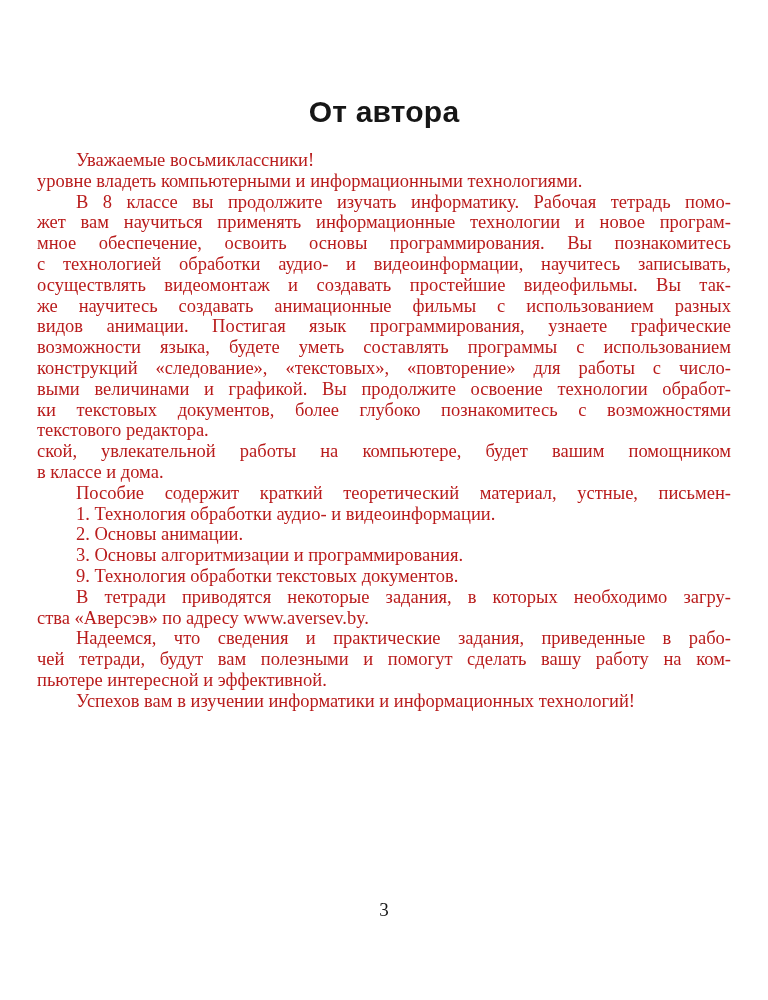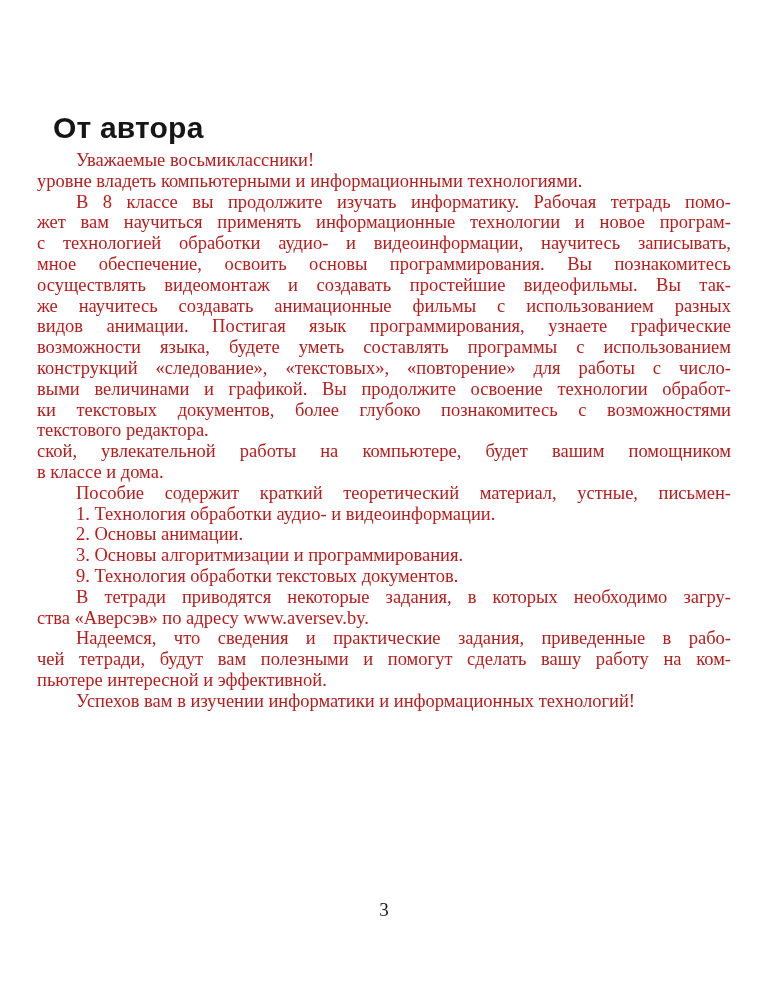--- a/index.html
+++ b/index.html
@@ -14,21 +14,22 @@
     background: #ffffff;
     overflow: hidden;
     font-family: "Liberation Serif", serif;
     color: #191919;
   }
   .title {
     position: absolute;
     top: 96px;
     left: 37px;
     width: 694px;
-    margin: 16px;
+    margin: 0;
+    text-align: center;
     font-family: "Liberation Sans", sans-serif;
     font-weight: bold;
     font-size: 30px;
     line-height: 32px;
     color: #161616;
     letter-spacing: 0.2px;
   }
   .text-block {
     position: absolute;
     top: 150px;
@@ -73,22 +74,22 @@
   <div class="text-block">
       <div class="paragraph">
         <div class="line first last">Уважаемые восьмиклассники!</div>
       </div>
       <div class="paragraph">
         <div class="line last">уровне владеть компьютерными и информационными технологиями.</div>
       </div>
       <div class="paragraph">
         <div class="line first">В 8 классе вы продолжите изучать информатику. Рабочая тетрадь помо-</div>
         <div class="line">жет вам научиться применять информационные технологии и новое програм-</div>
+        <div class="line">мное обеспечение, освоить основы программирования. Вы познакомитесь</div>
         <div class="line">с технологией обработки аудио- и видеоинформации, научитесь записывать,</div>
-        <div class="line">мное обеспечение, освоить основы программирования. Вы познакомитесь</div>
         <div class="line">осуществлять видеомонтаж и создавать простейшие видеофильмы. Вы так-</div>
         <div class="line">же научитесь создавать анимационные фильмы с использованием разных</div>
         <div class="line">видов анимации. Постигая язык программирования, узнаете графические</div>
         <div class="line">возможности языка, будете уметь составлять программы с использованием</div>
         <div class="line">конструкций «следование», «текстовых», «повторение» для работы с число-</div>
         <div class="line">выми величинами и графикой. Вы продолжите освоение технологии обработ-</div>
         <div class="line">ки текстовых документов, более глубоко познакомитесь с возможностями</div>
         <div class="line last">текстового редактора.</div>
       </div>
       <div class="paragraph">

